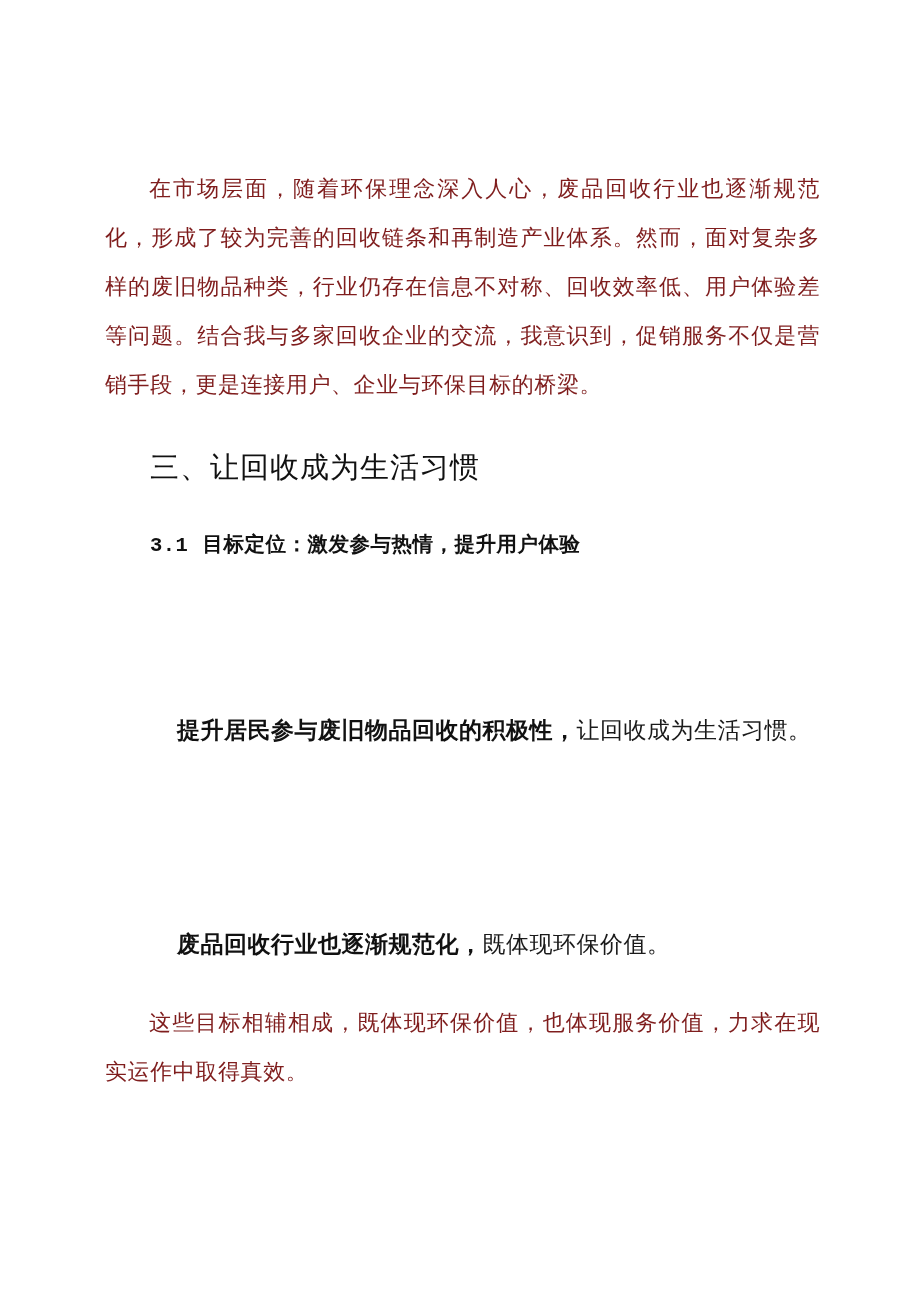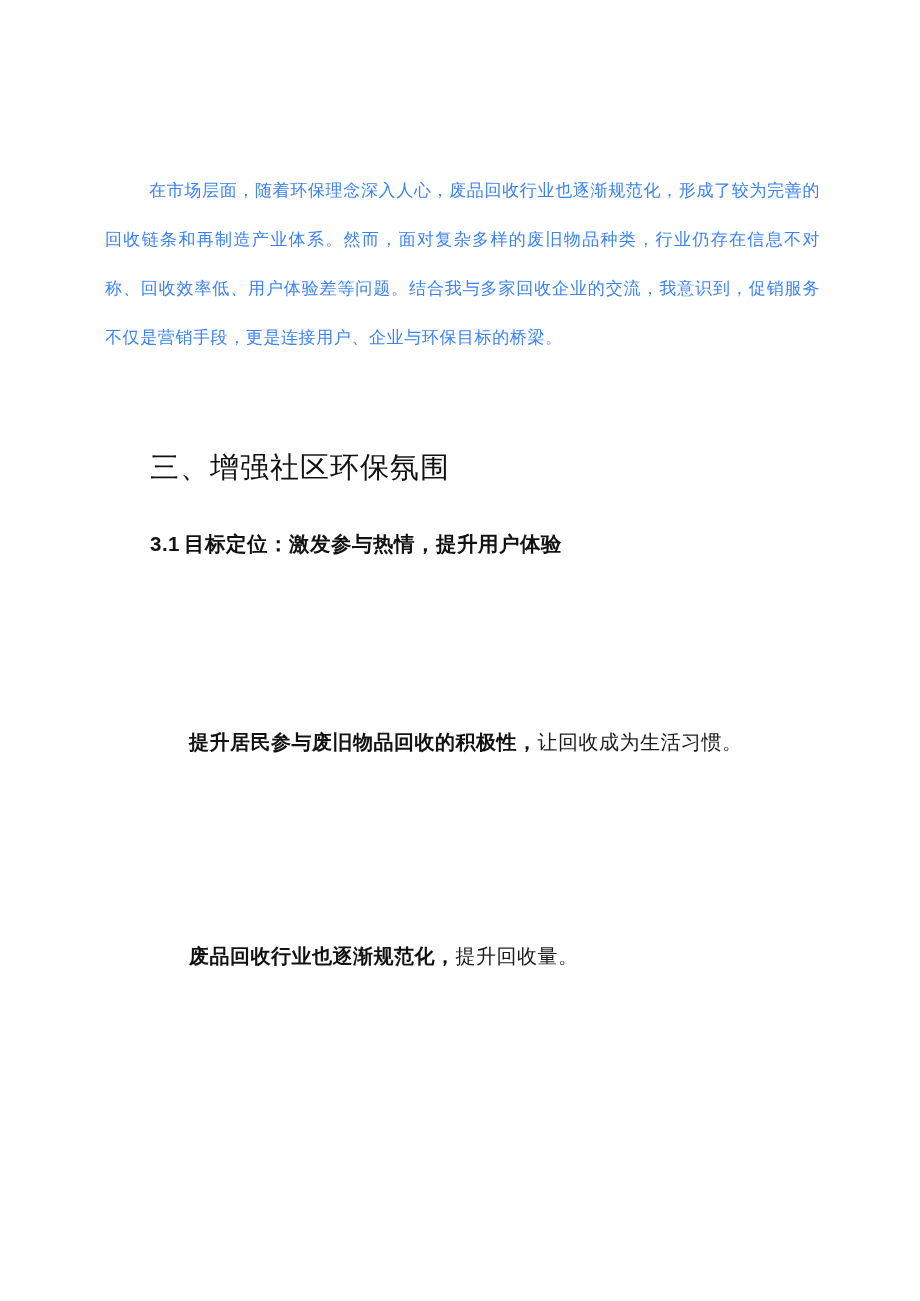--- a/index.html
+++ b/index.html
@@ -19,27 +19,28 @@
       position: absolute;
       left: 0;
       top: 0;
       width: 920px;
       height: 1301px;
     }
     .para {
       position: absolute;
       left: 105px;
       width: 715px;
-      font-size: 17px;
+      font-size: 22px;
       line-height: 49px;
       letter-spacing: 0.6px;
       text-indent: 44px;
       margin: 0;
       text-align: justify;
-      color: #3b82f6;
+      color: #7f1d1d;
+      font-family: Liberation Mono, monospace;
     }
     .para-1 { top: 166px; }
     .para-2 { top: 590px; }
     .para-3 { top: 1000px; }
 
     .h-section {
       position: absolute;
       left: 150px;
       top: 443px;
       font-family: "DejaVu Sans", "Liberation Sans", sans-serif;
@@ -55,60 +56,61 @@
       left: 150px;
       top: 524px;
       font-size: 20.5px;
       line-height: 40px;
       font-weight: bold;
       letter-spacing: 0.5px;
       margin: 0;
       color: #111111;
     }
     .h-sub .num {
-      font-family: Liberation Sans, sans-serif;
-      margin-right: 4px;
+      font-family: Liberation Mono, monospace;
+      margin-right: 14px;
     }
 
     .goal {
       position: absolute;
       left: 177px;
-      font-size: 20px;
+      font-size: 23px;
       line-height: 40px;
       letter-spacing: 0.5px;
-      margin: 12px;
+      margin: 0;
       color: #1a1a1a;
     }
     .goal .strong {
       font-weight: bold;
       color: #111111;
     }
     .goal-1 { top: 710px; }
     .goal-2 { top: 782px; }
     .goal-3 { top: 852px; }
     .goal-4 { top: 924px; }
   </style>
 </head>
 <body>
 
 <div class="page">
 
   <p class="para para-1">在市场层面，随着环保理念深入人心，废品回收行业也逐渐规范化，形成了较为完善的回收链条和再制造产业体系。然而，面对复杂多样的废旧物品种类，行业仍存在信息不对称、回收效率低、用户体验差等问题。结合我与多家回收企业的交流，我意识到，促销服务不仅是营销手段，更是连接用户、企业与环保目标的桥梁。</p>
 
-  <h2 class="h-section">三、增强社区环保氛围</h2>
+  <h2 class="h-section">三、让回收成为生活习惯</h2>
 
   <h3 class="h-sub">
     <span class="num">3.1</span><span>目标定位：激发参与热情，提升用户体验</span>
   </h3>
 
 
   <p class="goal goal-1">
     <span class="strong">提升居民参与废旧物品回收的积极性，</span><span>让回收成为生活习惯。</span>
   </p>
 
 
 
   <p class="goal goal-4">
-    <span class="strong">废品回收行业也逐渐规范化，</span><span>提升回收量。</span>
+    <span class="strong">废品回收行业也逐渐规范化，</span><span>既体现环保价值。</span>
   </p>
 
+  <p class="para para-3">这些目标相辅相成，既体现环保价值，也体现服务价值，力求在现实运作中取得真效。</p>
 
 </div>
 
 </body></html>

